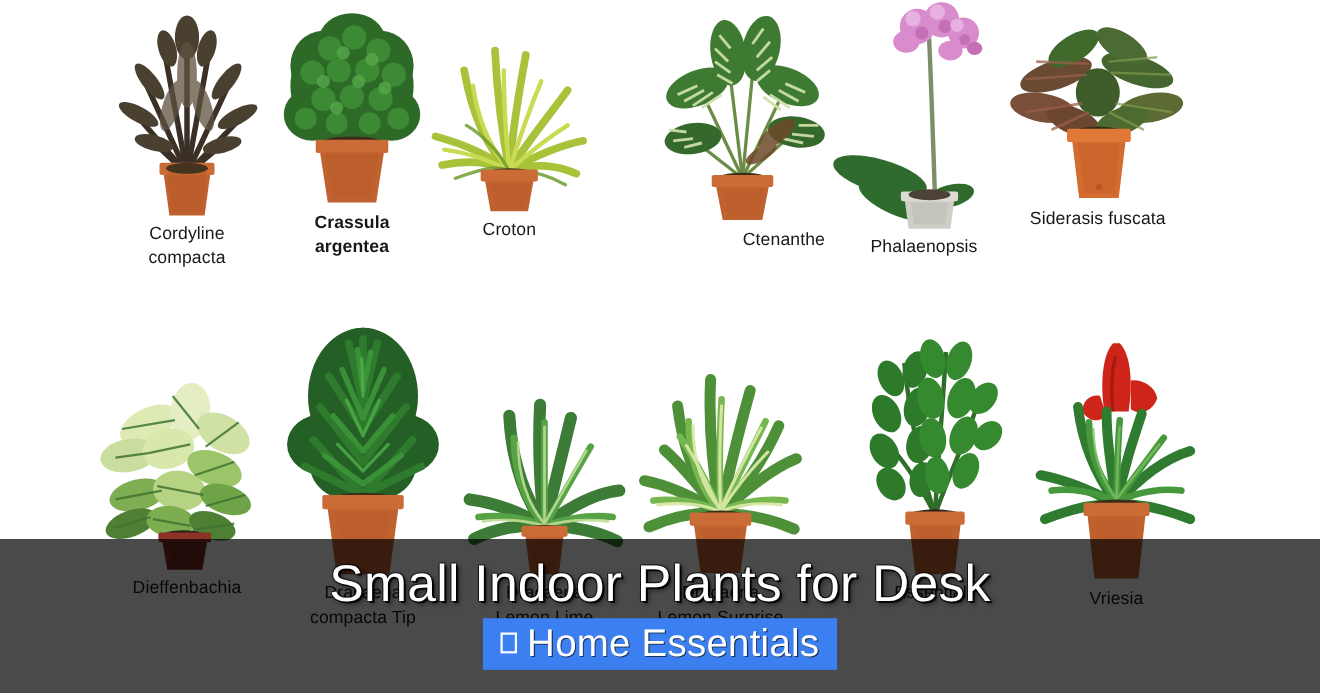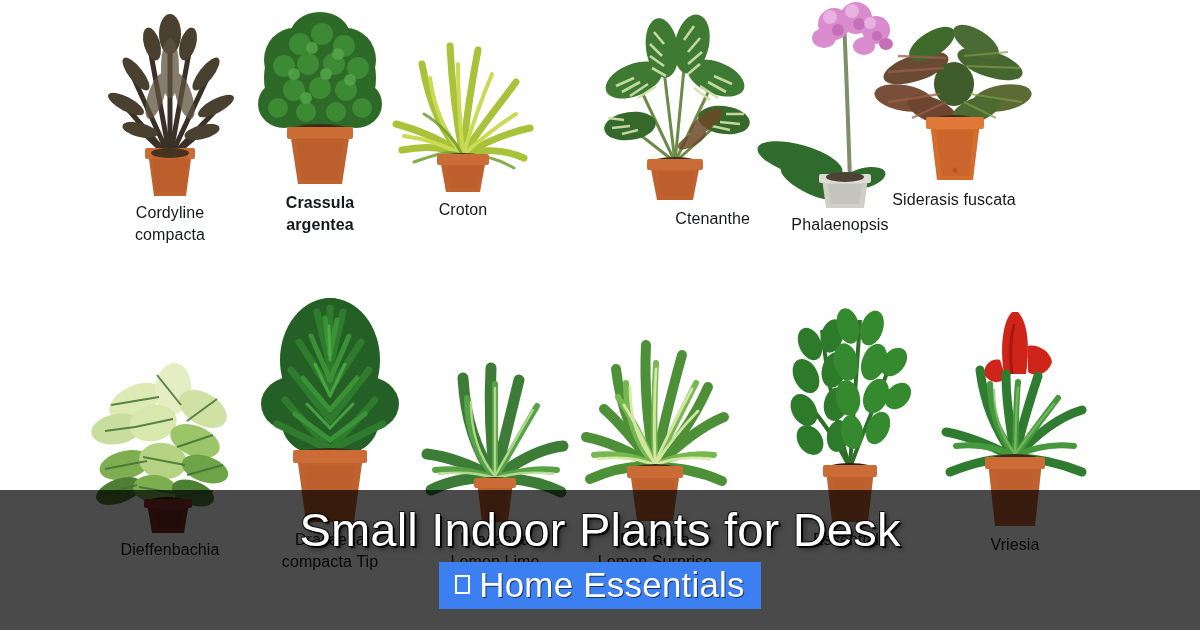--- a/index.html
+++ b/index.html
@@ -299,21 +299,21 @@
           </g>
           <path d="M62 178 L108 178 L104 208 L66 208 Z" fill="#cfcfc8"></path>
           <rect x="59" y="174" width="52" height="9" rx="2" fill="#dcdcd4"></rect>
           <path d="M68 184 L102 184 L99 204 L71 204 Z" fill="#b9b9b0" opacity=".5"></path>
           <ellipse cx="85" cy="177" rx="19" ry="5" fill="#4d4236"></ellipse>
         </svg>
       </div>
       <div class="plant-label">Phalaenopsis</div>
     </div>
 
-    <div class="plant-cell" style="left:874px; top:10px; width:160px;">
+    <div class="plant-cell" style="left:918px; top:10px; width:160px;">
       <div class="plant-art" style="height:175px;">
         <svg viewBox="0 0 160 175" preserveAspectRatio="none">
           <g>
             <ellipse cx="42" cy="58" rx="34" ry="13" transform="rotate(-18 42 58)" fill="#6a4a33"></ellipse>
             <ellipse cx="116" cy="54" rx="34" ry="13" transform="rotate(18 116 54)" fill="#46662f"></ellipse>
             <ellipse cx="58" cy="34" rx="26" ry="12" transform="rotate(-32 58 34)" fill="#3f6a2c"></ellipse>
             <ellipse cx="102" cy="32" rx="26" ry="12" transform="rotate(32 102 32)" fill="#4a6b33"></ellipse>
             <ellipse cx="30" cy="88" rx="30" ry="13" transform="rotate(10 30 88)" fill="#7a4f3a"></ellipse>
             <ellipse cx="128" cy="88" rx="30" ry="13" transform="rotate(-10 128 88)" fill="#5b6b33"></ellipse>
             <ellipse cx="58" cy="100" rx="26" ry="12" transform="rotate(22 58 100)" fill="#6d4632"></ellipse>
@@ -329,21 +329,21 @@
           <ellipse cx="80" cy="112" rx="24" ry="7" fill="#3b2d1c"></ellipse>
           <path d="M56 112 L106 112 L99 170 L63 170 Z" fill="#d36c2f"></path>
           <rect x="52" y="107" width="58" height="12" rx="2" fill="#e07837"></rect>
           <path d="M62 120 L100 120 L95 166 L68 166 Z" fill="#c25d27" opacity=".4"></path>
           <circle cx="81" cy="160" r="2.6" fill="#a54d1e" opacity=".6"></circle>
         </svg>
       </div>
       <div class="plant-label">Siderasis fuscata</div>
     </div>
 
-    <div class="plant-cell" style="left:95px; top:365px; width:150px;">
+    <div class="plant-cell" style="left:95px; top:350px; width:150px;">
       <div class="plant-art" style="height:170px;">
         <svg viewBox="0 0 150 170" preserveAspectRatio="none">
           <g>
             <ellipse cx="40" cy="36" rx="28" ry="15" transform="rotate(-26 40 36)" fill="#deeab4"></ellipse>
             <ellipse cx="78" cy="24" rx="18" ry="26" transform="rotate(6 78 24)" fill="#e4eec2"></ellipse>
             <ellipse cx="22" cy="64" rx="26" ry="15" transform="rotate(-10 22 64)" fill="#c9de9e"></ellipse>
             <ellipse cx="108" cy="44" rx="26" ry="16" transform="rotate(30 108 44)" fill="#cfe2a4"></ellipse>
             <ellipse cx="58" cy="58" rx="24" ry="18" transform="rotate(-14 58 58)" fill="#d8e8ad"></ellipse>
             <ellipse cx="100" cy="76" rx="26" ry="15" transform="rotate(22 100 76)" fill="#9cc468"></ellipse>
             <ellipse cx="30" cy="100" rx="26" ry="14" transform="rotate(-14 30 100)" fill="#7fae52"></ellipse>

